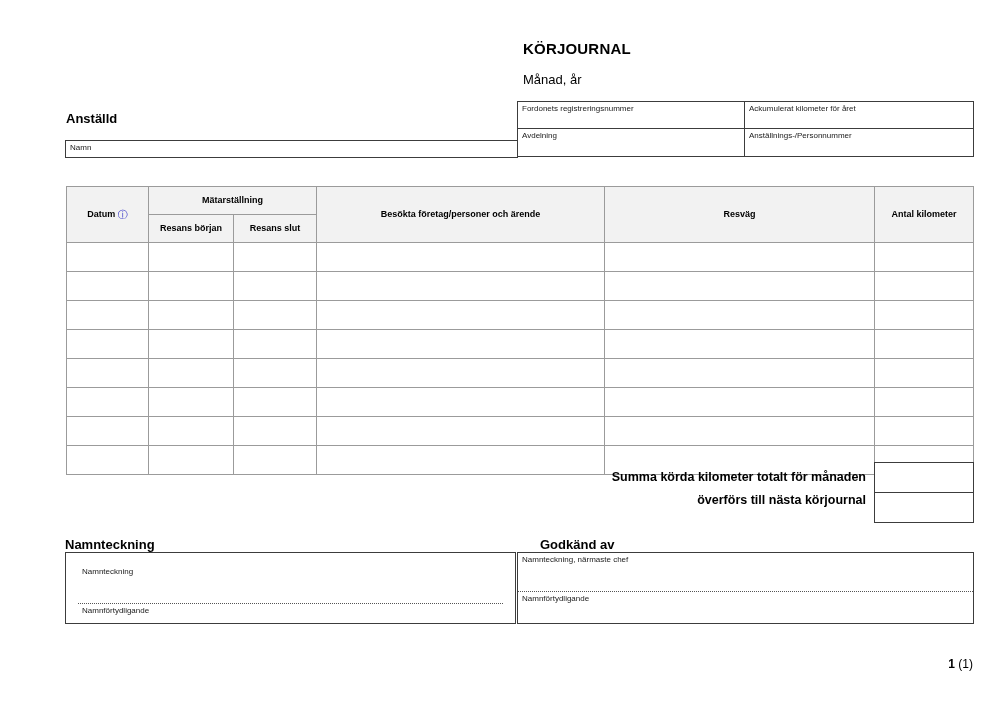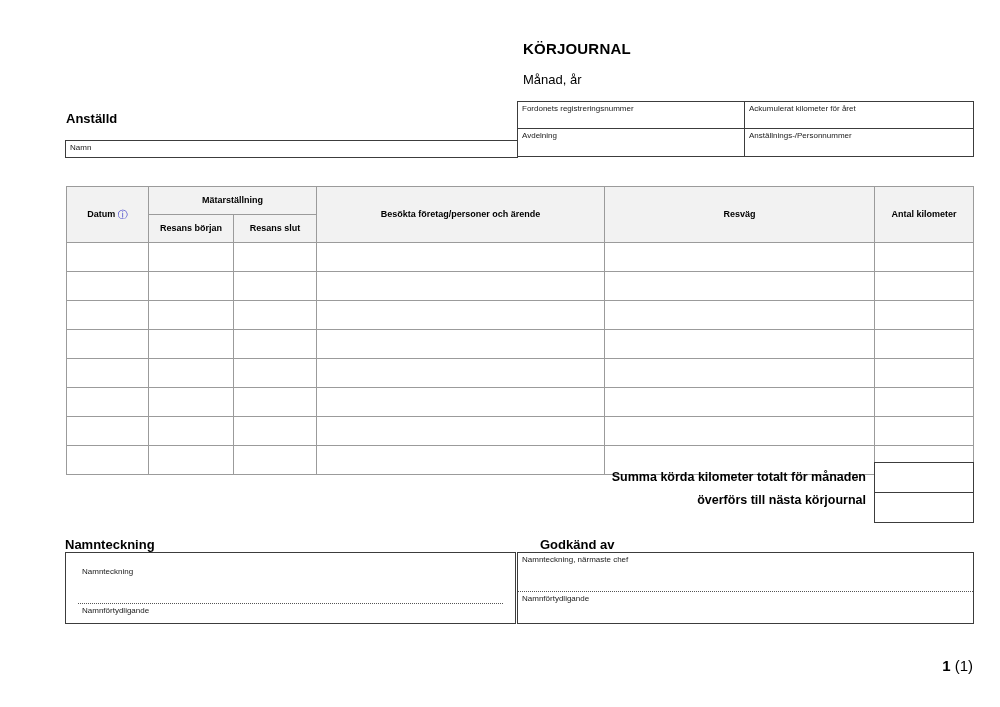--- a/index.html
+++ b/index.html
@@ -53,21 +53,21 @@
   }
 
   
   .sum-label{
     font-size:12.5px;font-weight:bold;text-align:right;line-height:13.5px;
   }
 
   
   .sig-top{border-bottom:1px dotted #555;}
 
-  .footer{font-size:15px;margin-left:46px;}
+  .footer{font-size:12px;margin-left:46px;}
   .footer .pg-bold{font-weight:bold;}
 </style>
 </head>
 <body>
 
 <div class="abs" style="left:523px;top:40px;">
   <div class="title">KÖRJOURNAL</div>
   <div class="subtitle">Månad, år</div>
 </div>
 

